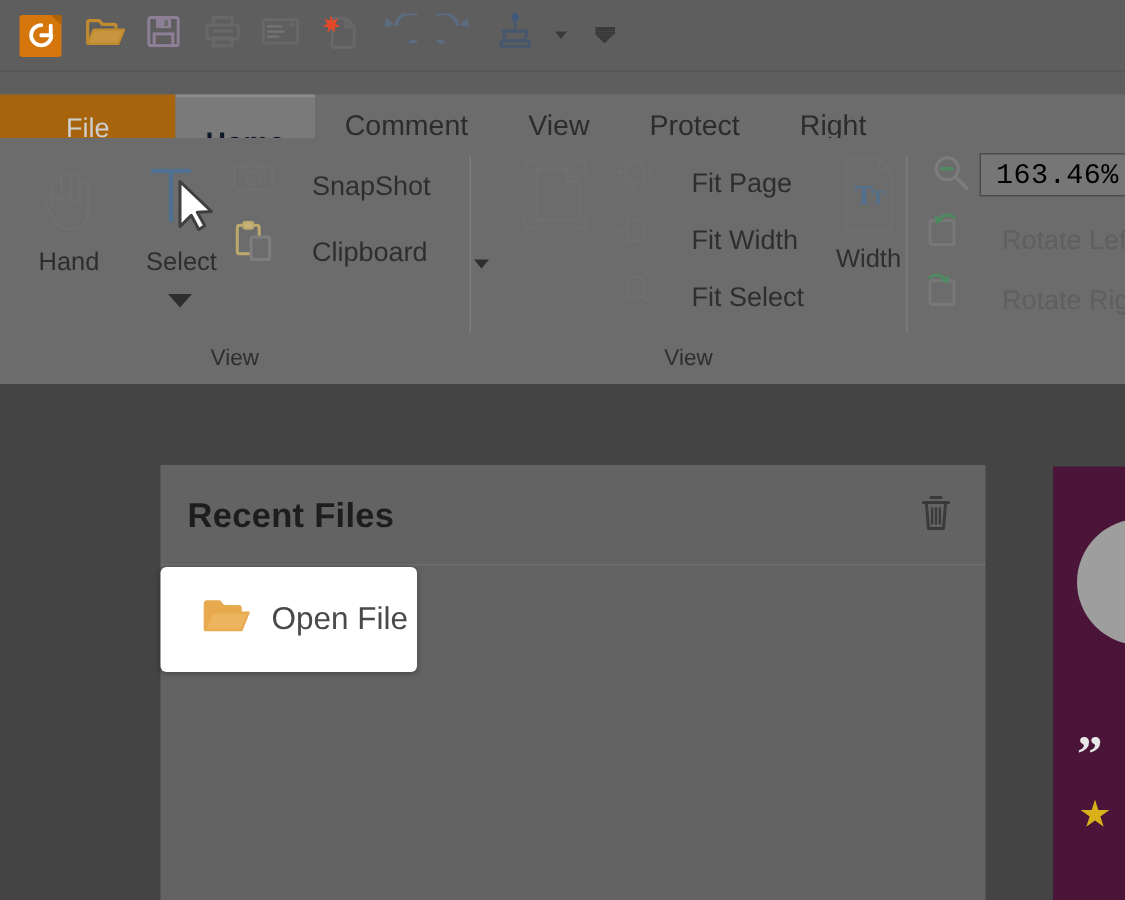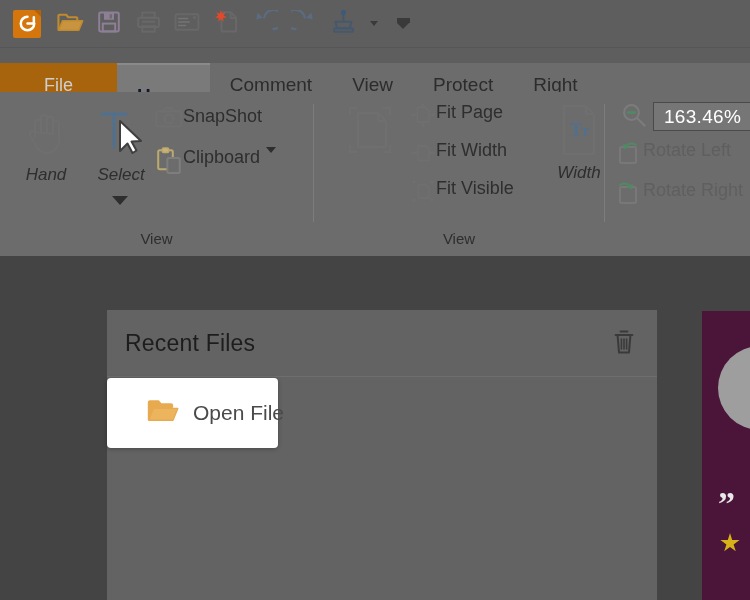--- a/index.html
+++ b/index.html
@@ -80,64 +80,64 @@
     position:absolute;bottom:9px;width:100%;text-align:center;
     font-size:15px;color:#2e2e2e;
   }
   .vline{position:absolute;top:12px;width:1px;height:118px;background:#7d7d7d;}
 
   .big-btn{
     position:absolute;display:flex;flex-direction:column;align-items:center;
     width:74px;
   }
   .big-btn .bicon{height:64px;display:flex;align-items:center;justify-content:center;}
-  .big-btn .blabel{font-size:17px;color:#2e2e2e;line-height:21px;text-align:left;font-style:italic;}
+  .big-btn .blabel{font-size:17px;color:#2e2e2e;line-height:21px;text-align:left;}
 
   .sm-btn{
-    position:absolute;display:flex;align-items:flex-start;gap:0;
+    position:absolute;display:flex;align-items:flex-end;gap:25px;
   }
   .sm-btn .slabel{font-size:18px;color:#2e2e2e;white-space:nowrap;}
   .sm-btn.dim .slabel{color:#5f5f5f;}
 
   .ico{display:block;}
 
   
   .zoombox{
     position:absolute;box-sizing:border-box;
     border:1px solid #4a4a4a;background:#767676;
     height:29px;display:flex;align-items:center;padding-left:10px;
   }
-  .zoombox span{font-size:19px;color:#ffffff;letter-spacing:.3px;white-space:nowrap;}
+  .zoombox span{font-size:19px;color:#000000;letter-spacing:.3px;white-space:nowrap;font-family:Liberation Mono, monospace;}
 
   
   .content{
     position:absolute;left:0;top:256px;width:750px;height:344px;
     background:#444444;
   }
   .recent-panel{
     position:absolute;left:107px;top:54px;width:550px;height:290px;
     background:#636363;
   }
   .recent-head{
     position:absolute;left:0;top:0;width:100%;height:66px;
     border-bottom:1px solid #6e6e6e;
   }
   .recent-title{
     position:absolute;left:18px;top:20px;
-    font-size:23px;font-weight:400;color:#1d1d1d;letter-spacing:.2px;
+    font-size:23px;font-weight:700;color:#1d1d1d;letter-spacing:.2px;
   }
   .trash-btn{
     position:absolute;right:18px;top:18px;width:30px;height:32px;
     display:flex;align-items:center;justify-content:center;
   }
   .openfile-card{
     position:absolute;left:0px;top:68px;width:171px;height:70px;
     background:#ffffff;border-radius:4px;
     box-shadow:0 1px 4px rgba(0,0,0,.28);
-    display:flex;align-items:center;padding-left:40px;box-sizing:border-box;gap:14px;
+    display:flex;align-items:center;padding-left:28px;box-sizing:border-box;gap:14px;
   }
   .openfile-card .oflabel{font-size:21px;color:#4a4a4a;white-space:nowrap;}
 
   
   .purple-doc{
     position:absolute;left:702px;top:55px;width:48px;height:289px;
     background:#4a1538;overflow:hidden;
   }
   .pd-circle{
     position:absolute;left:16px;top:35px;width:84px;height:84px;
@@ -370,21 +370,21 @@
       <div class="sm-btn" style="left:96px;top:86px">
         <span class="ico">
           <svg width="26" height="26" viewBox="0 0 26 26" aria-hidden="true">
             <path d="M8.5 6.5 h7 l3.5 3.5 v10 h-10.5 z" fill="none" stroke="#6f6f6f" stroke-width="1.8" stroke-linejoin="round"></path>
             <circle cx="4" cy="4" r="1.6" fill="#6f6f6f"></circle>
               <circle cx="22" cy="4" r="1.6" fill="#6f6f6f"></circle>
             <circle cx="4" cy="22" r="1.6" fill="#6f6f6f"></circle>
               <circle cx="22" cy="22" r="1.6" fill="#6f6f6f"></circle>
           </svg>
         </span>
-        <span class="slabel">Fit Visible</span>
+        <span class="slabel">Fit Select</span>
       </div>
 
       <div class="big-btn" style="left:226px;top:6px;width:78px">
         <span class="bicon">
           <svg width="46" height="56" viewBox="0 0 46 56" aria-hidden="true">
             <path d="M8 4 h22 l8 8 v40 h-30 z" fill="none" stroke="#6f6f6f" stroke-width="2" stroke-linejoin="round"></path>
             <path d="M30 4 v8 h8" fill="none" stroke="#6f6f6f" stroke-width="2" stroke-linejoin="round"></path>
             <text x="14" y="34" font-family="Liberation Serif, serif" font-size="18" font-weight="700" fill="#4f708f">T</text>
             <text x="25" y="34" font-family="Liberation Serif, serif" font-size="13" font-weight="700" fill="#4f708f">T</text>
           </svg>

